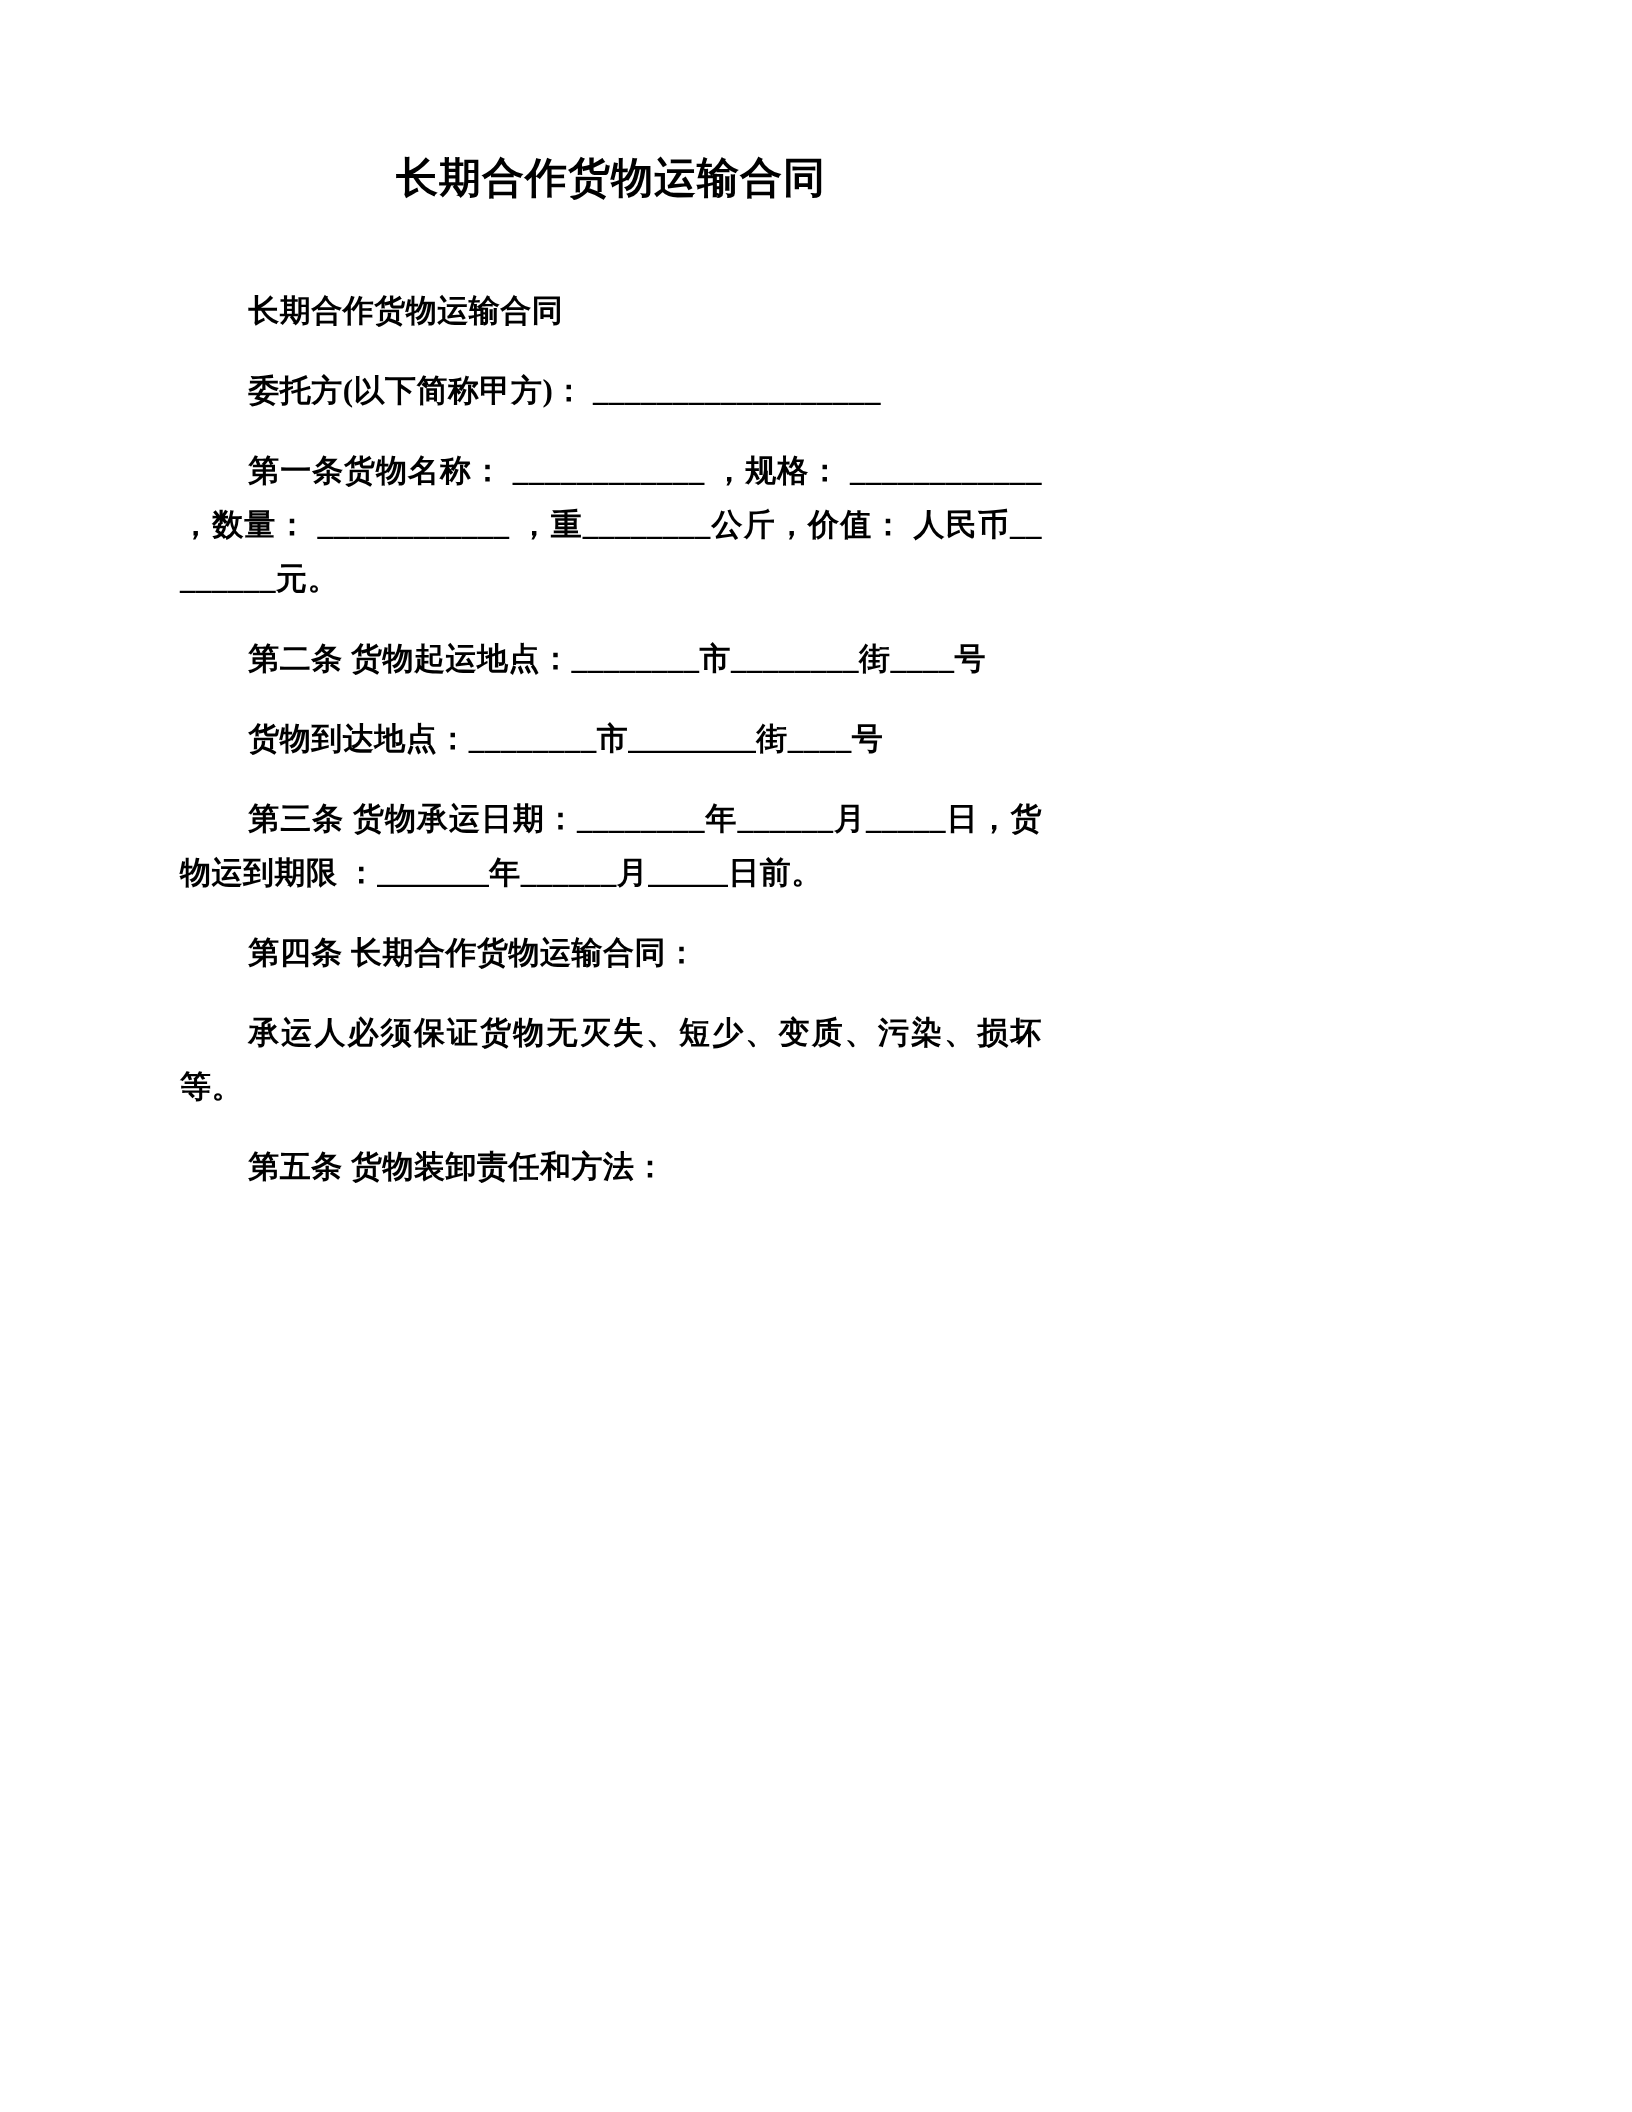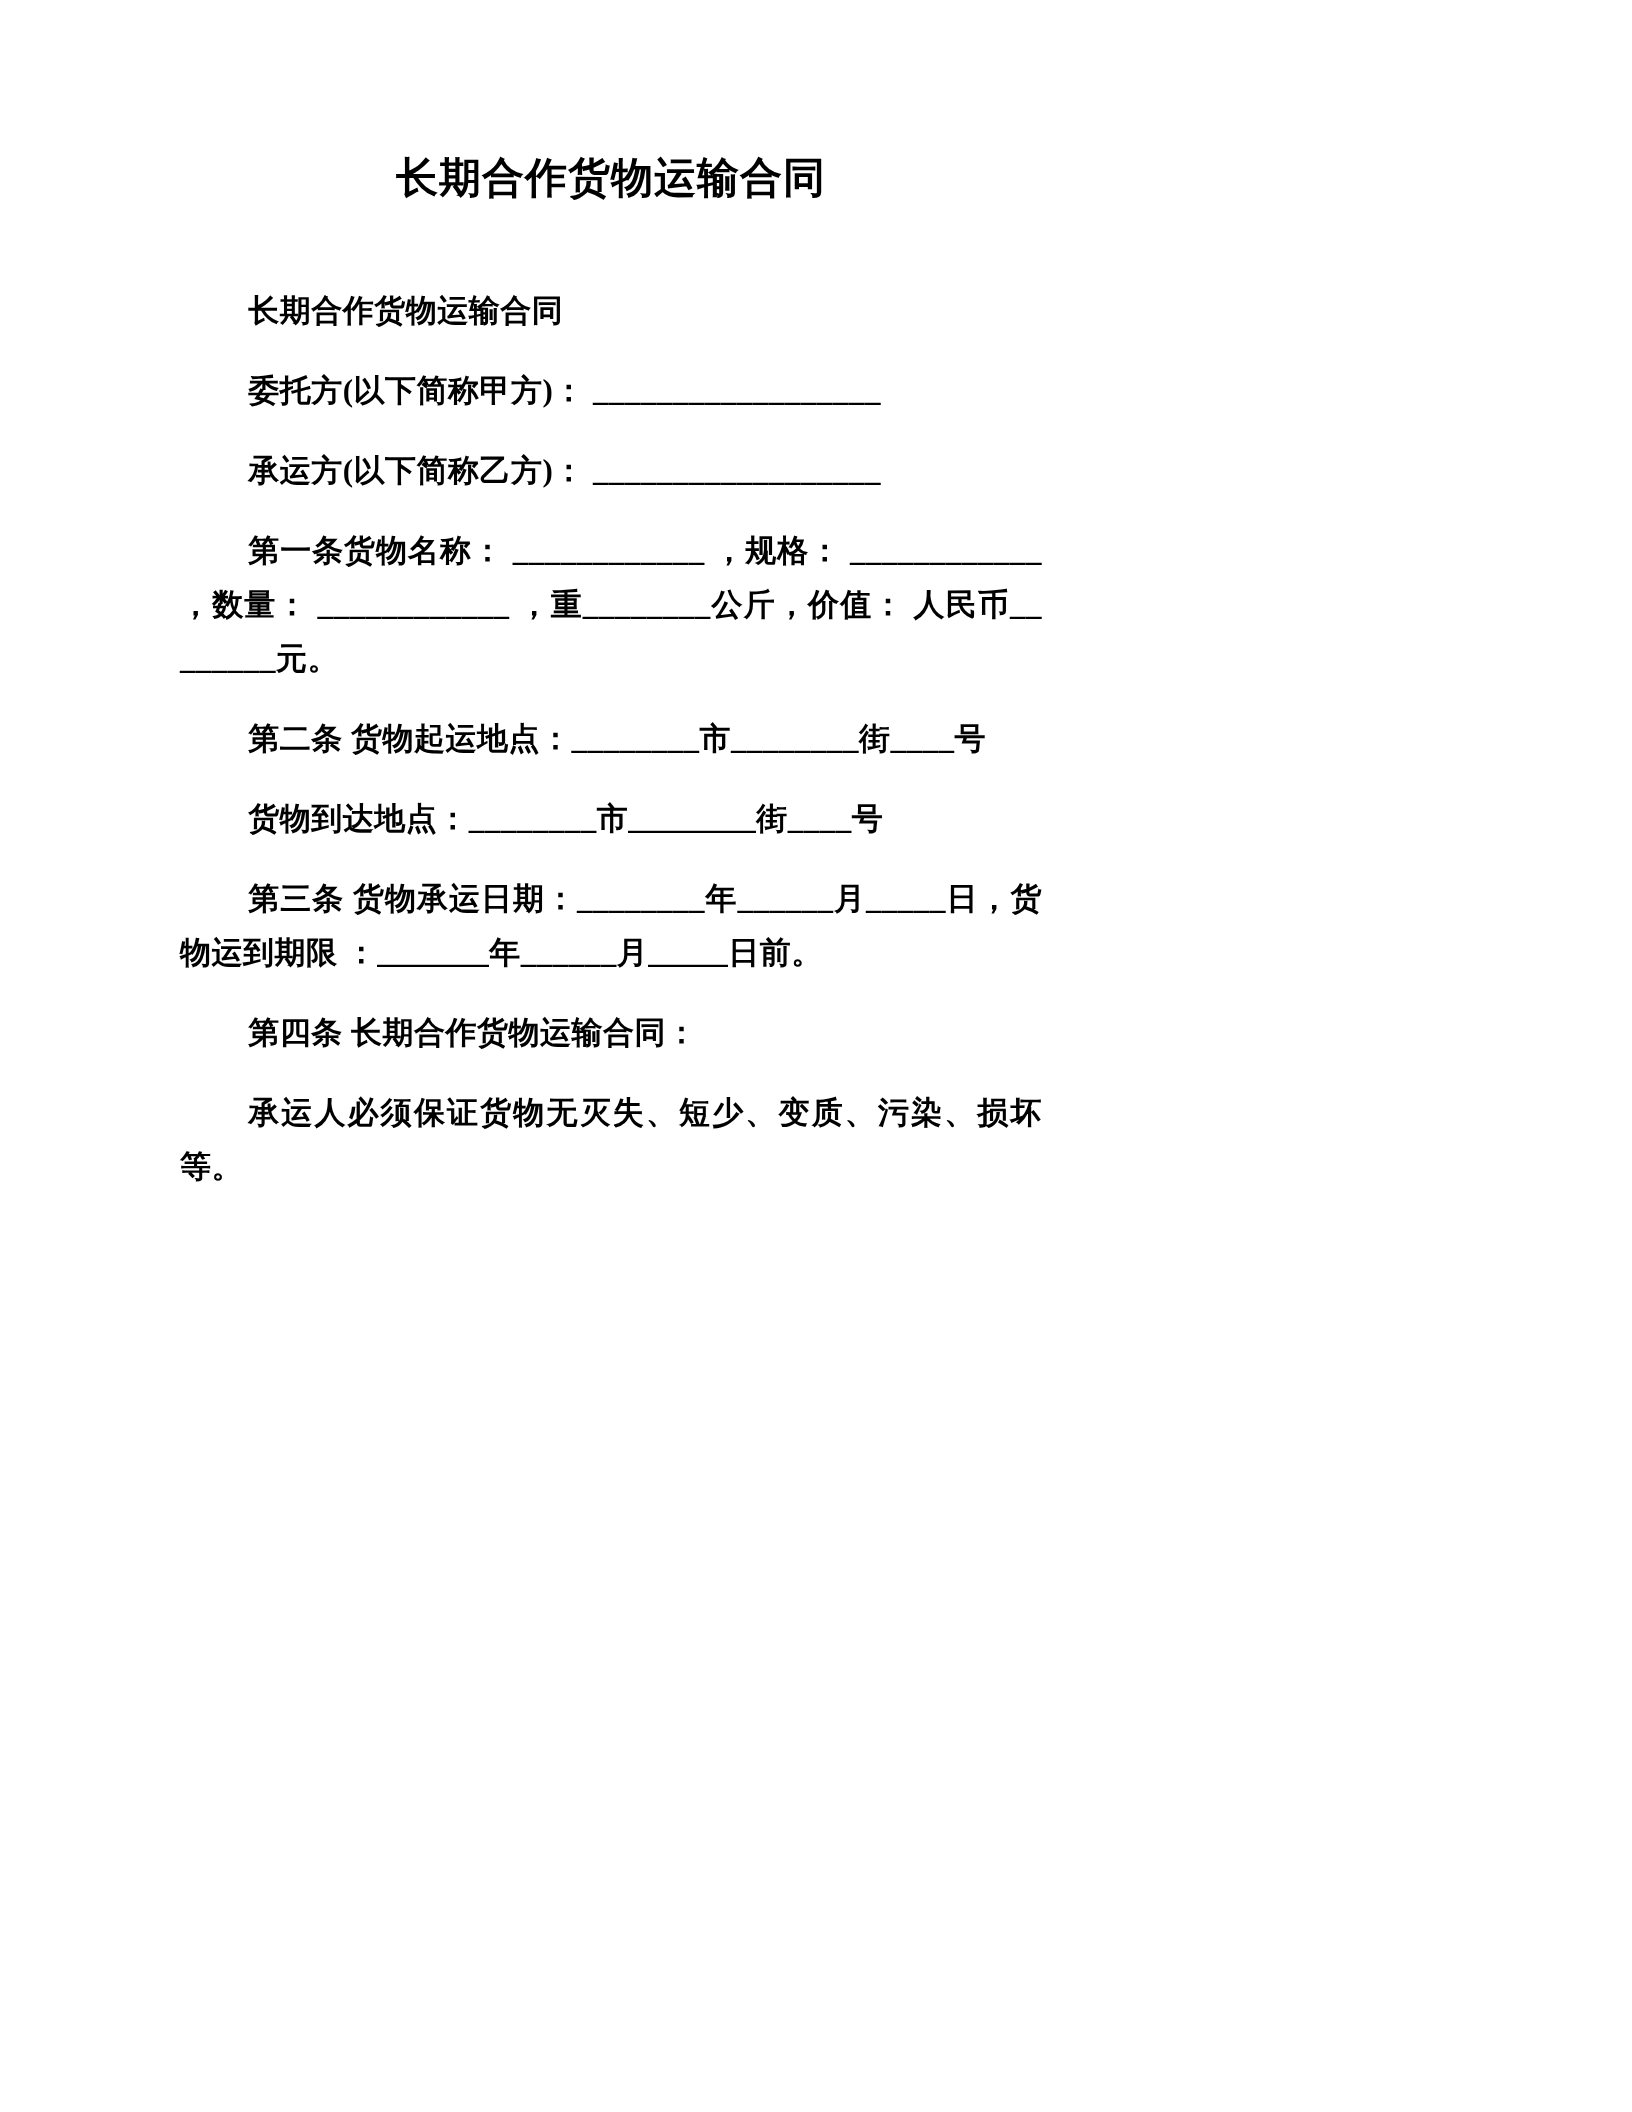--- a/index.html
+++ b/index.html
@@ -40,21 +40,21 @@
 </style>
 </head>
 <body>
 
 <div class="page">
   <div class="content">
     <h1 class="doc-title">长期合作货物运输合同</h1>
 
     <p class="para">长期合作货物运输合同</p>
     <p class="para">委托方(以下简称甲方)： __________________</p>
-    <p class="para">承运方(以下简称乙方)： __________________</p>
     <p class="para">第一条货物名称： ____________ ，规格： ____________ ，数量： ____________ ，重________公斤，价值： 人民币________元。</p>
     <p class="para">第二条 货物起运地点：________市________街____号</p>
     <p class="para">货物到达地点：________市________街____号</p>
     <p class="para">第三条 货物承运日期：________年______月_____日，货物运到期限 ：_______年______月_____日前。</p>
     <p class="para">第四条 长期合作货物运输合同：</p>
     <p class="para">承运人必须保证货物无灭失、短少、变质、污染、损坏等。</p>
+    <p class="para">第五条 货物装卸责任和方法：</p>
   </div>
 </div>
 
 </body></html>

